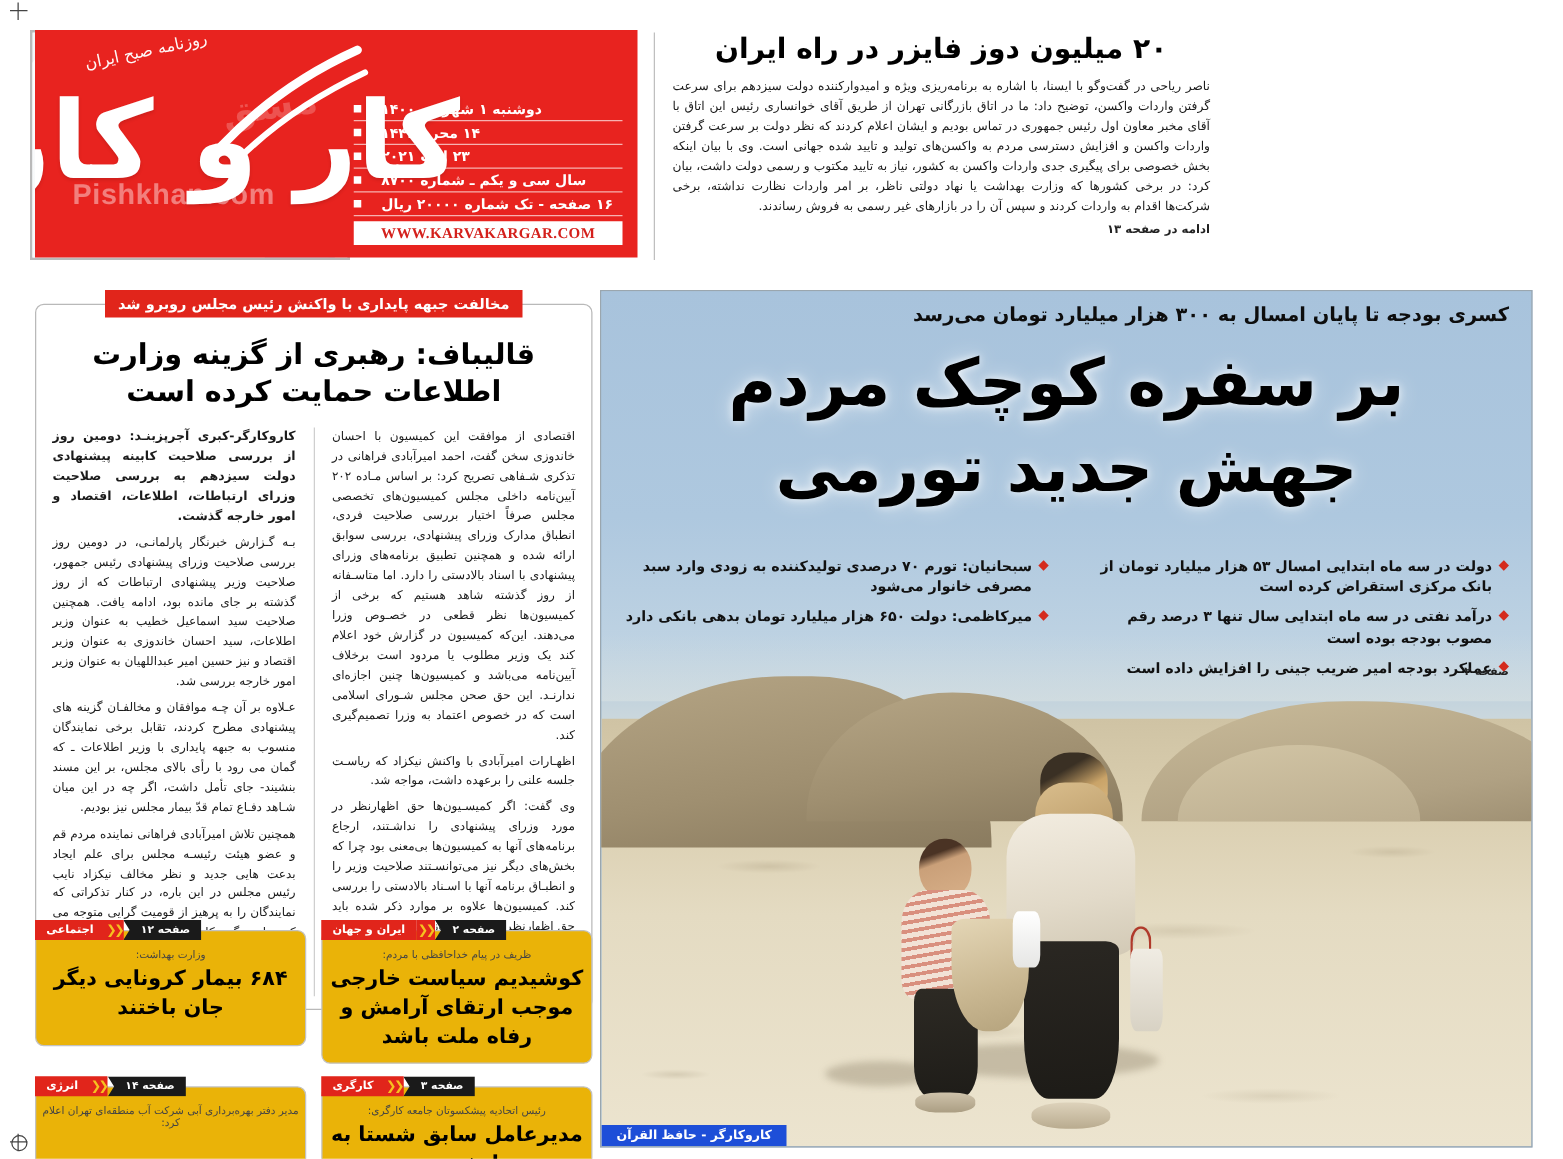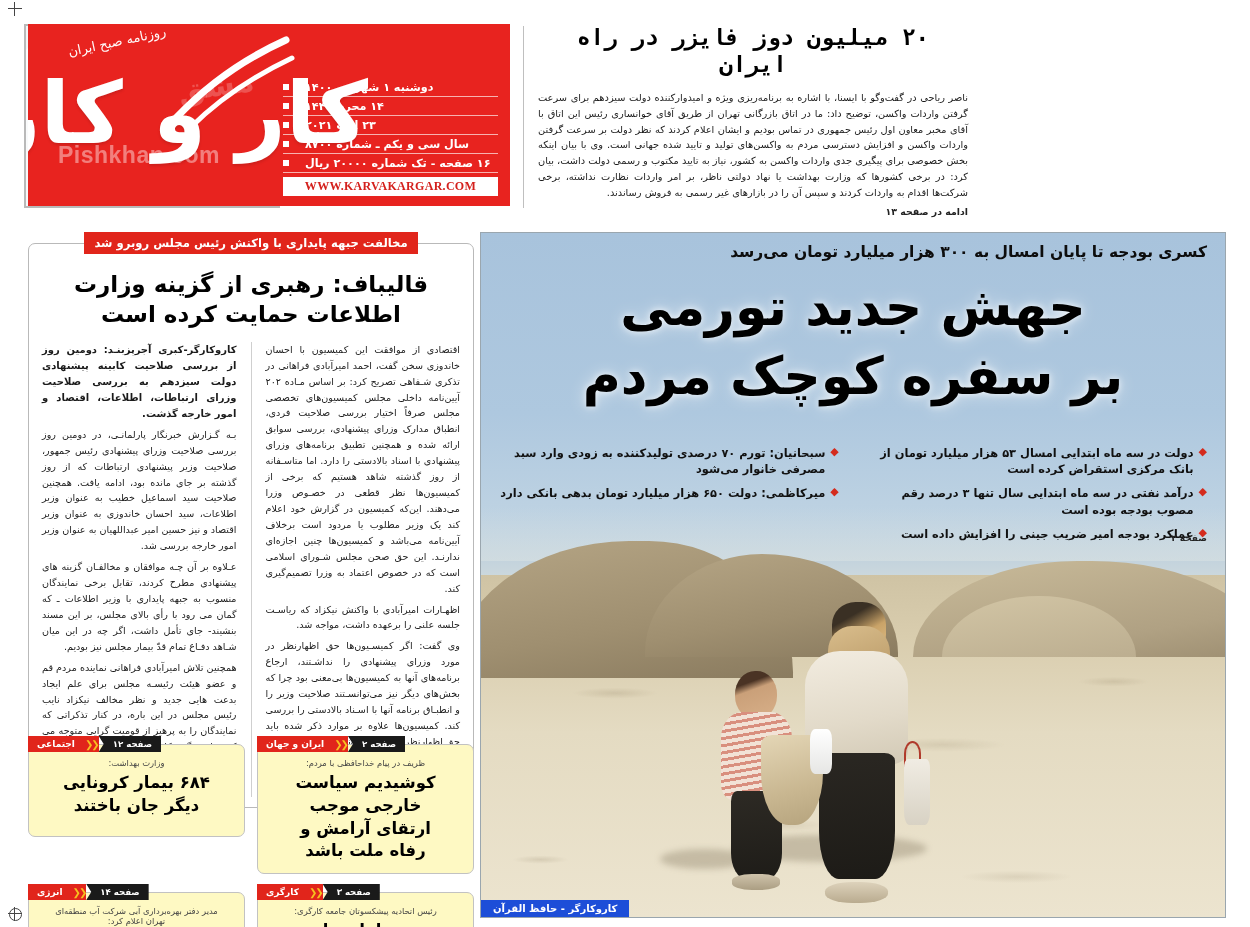--- a/index.html
+++ b/index.html
@@ -50,21 +50,21 @@
   .vs-syringe{position:absolute;left:66%;top:13%;width:7px;height:56%;
       background:linear-gradient(180deg,#2d2d2d 0 14%,#d9c79a 14% 52%,#cfd6da 52% 100%);
       transform:rotate(11deg);border-radius:2px;}
   .vs-table{position:absolute;left:6%;bottom:-2%;width:88%;height:22%;
       background:linear-gradient(180deg,#f2f5f6,#e2e8ec);border-radius:44% 40% 0 0;filter:blur(.5px);}
   .vs-blue{position:absolute;right:4%;bottom:0;width:22%;height:9%;
       background:linear-gradient(180deg,#9ccbe8,#6fb0db);filter:blur(.6px);}
 
   .top-article{position:absolute;right:256px;top:0;width:430px;}
   .ta-kicker{font-size:10.5px;color:#333;text-align:center;letter-spacing:.1px;margin-bottom:4px;}
-  .ta-head{font-size:22.5px;font-weight:700;text-align:center;color:#000;line-height:1.22;margin:2px 0 9px;font-family:Liberation Mono, monospace;}
+  .ta-head{font-size:22.5px;font-weight:700;text-align:center;color:#000;line-height:1.22;margin:2px 0 9px;}
   .ta-lead{font-size:10.6px;font-weight:700;text-align:center;color:#111;line-height:1.55;margin-bottom:3px;}
   .ta-body{font-size:9.8px;color:#1a1a1a;line-height:1.62;text-align:justify;}
   .ta-cont{font-size:9.4px;font-weight:700;color:#222;margin-top:5px;text-align:right;}
 
   .top-divider{position:absolute;right:700px;top:2px;width:1px;height:182px;background:#bfbfbf;}
 
   
   .masthead{
     position:absolute;left:28px;top:24px;width:482px;height:182px;
     background:#e8231f;overflow:hidden;
@@ -140,22 +140,22 @@
   .t-chev{
     background:#e1251b;display:flex;align-items:center;padding:0 1px;color:#f6c11f;
     font-size:10px;letter-spacing:-2px;
   }
   .t-page{
     background:#1a1a1a;color:#fff;font-size:8.6px;font-weight:700;
     padding:0 9px 0 14px;display:flex;align-items:center;
     clip-path:polygon(0 0,100% 0,100% 100%,0 100%,5px 50%);
   }
   .t-body{
-    border:1px solid #c2c2c2;border-radius:7px;background:#fef9c3;
-    margin-top:-8px;padding:13px 24px 10px;min-height:68px;
+    border:1px solid #c2c2c2;border-radius:7px;background:#eab308;
+    margin-top:-8px;padding:13px 1px 10px;min-height:68px;
   }
   .t-kicker{font-size:8.4px;color:#444;text-align:center;margin-bottom:4px;}
   .t-head{font-size:16.5px;font-weight:700;line-height:1.38;text-align:center;color:#000;}
 
   
   .photo-block{
     position:absolute;left:480px;top:232px;width:744px;height:684px;
     border:1px solid #9aa6ae;overflow:hidden;background:#a9c4dd;
   }
   .sky{position:absolute;left:0;top:0;width:100%;height:48%;
@@ -422,22 +422,22 @@
       <div class="w-pants"></div>
         <div class="w-shoe"></div>
       <div class="w-bag"></div>
         <div class="w-bottle"></div>
       <div class="w-jughandle"></div>
         <div class="w-jug"></div>
     </div>
 
     <div class="ph-kicker">کسری بودجه تا پایان امسال به ۳۰۰ هزار میلیارد تومان می‌رسد</div>
     <div class="ph-head">
+      <div>بر سفره کوچک مردم</div>
       <div>جهش جدید تورمی</div>
-      <div>بر سفره کوچک مردم</div>
     </div>
 
     <div class="ph-bullets">
       <div class="bcol right">
         <div class="bullet">
           <span class="dia">◆</span>
           <span>دولت در سه ماه ابتدایی امسال ۵۳ هزار میلیارد تومان از بانک مرکزی استقراض کرده است</span>
         </div>
         <div class="bullet">
           <span class="dia">◆</span>

